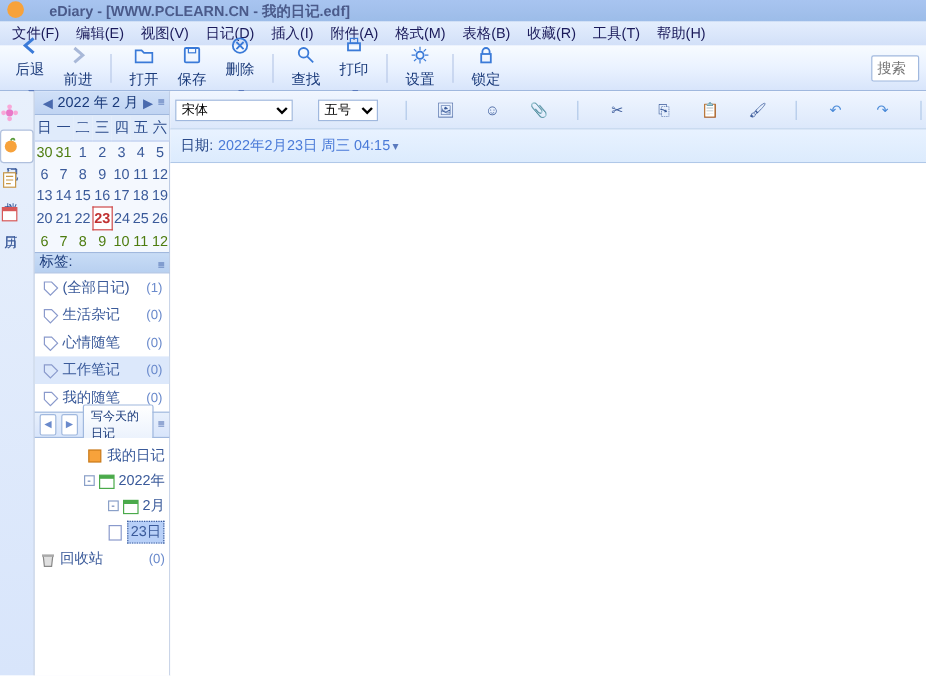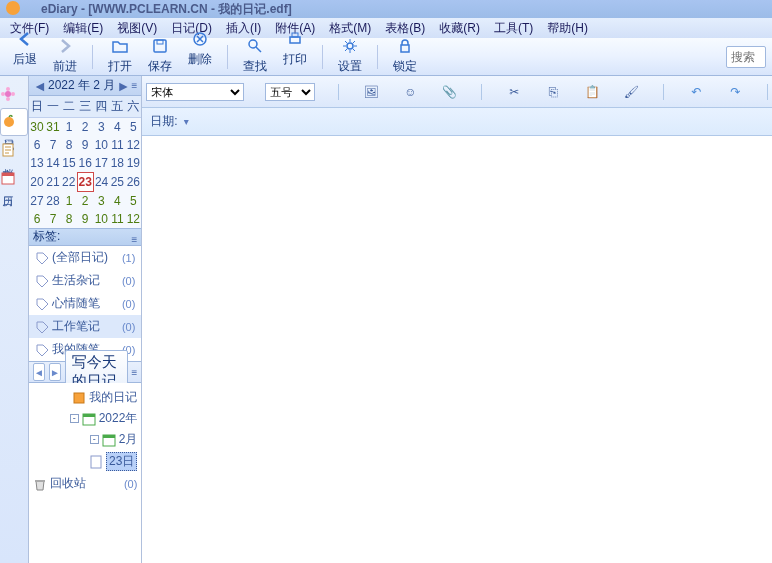--- a/index.html
+++ b/index.html
@@ -26,21 +26,21 @@
 .cal-table th { background: #e0ebfb; color: #2a4a8a; padding: 2px; font-weight: normal; border-bottom: 1px solid #c0d0ee; }
 .cal-table td { text-align: center; padding: 2px 1px; color: #3a5a9a; cursor: pointer; }
 .cal-table td.other { color: #4d7c0f; }
 .cal-table td.today { background: #fff; border: 1px solid #d04a4a; color: #c03030; font-weight: bold; }
 .sec-hdr { height: 18px; background: linear-gradient(#c8dcf6, #b8d0f0); border-top: 1px solid #a0b8de; border-bottom: 1px solid #a0b8de; color: #1a3a7a; padding: 0 4px; display: flex; align-items: flex-end; justify-content: space-between; }
 .tag-list { background: #fff; }
 .tag-item { display: flex; align-items: center; padding: 3px 6px; color: #3a5a9a; cursor: pointer; text-align: center; }
 .tag-item.sel { background: #dce8fb; }
 .tag-count { margin-left: auto; color: #6a8acc; font-size: 11px; }
 .tree-tb { height: 22px; background: linear-gradient(#e8f0fc, #d8e5fb); border-top: 1px solid #a0b8de; border-bottom: 1px solid #a0b8de; display: flex; align-items: center; padding: 0 4px; gap: 4px; }
-.tree-btn { padding: 2px 6px; border: 1px solid #a0b8de; background: linear-gradient(#fff, #e8f0fc); border-radius: 2px; cursor: pointer; color: #1a3a7a; font-size: 15px; }
+.tree-btn { padding: 2px 6px; border: 1px solid #a0b8de; background: linear-gradient(#fff, #e8f0fc); border-radius: 2px; cursor: pointer; color: #1a3a7a; font-size: 10px; }
 .tree-nav { width: 18px; height: 18px; border: 1px solid #a0b8de; background: #fff; border-radius: 2px; display: flex; align-items: center; justify-content: center; cursor: pointer; color: #6a8acc; font-size: 10px; }
 .tree { background: #fff; flex: 1; padding: 4px; overflow: auto; }
 .tree-node { display: flex; align-items: center; padding: 2px 0; color: #3a5a9a; cursor: pointer; justify-content: flex-end; }
 .tn-icon { width: 14px; height: 14px; margin-right: 3px; }
 .tn-exp { width: 9px; height: 9px; border: 1px solid #8aa0c8; background: #fff; text-align: center; line-height: 7px; font-size: 9px; margin-right: 3px; cursor: pointer; }
 .tn-sel { background: #b8d0f8; border: 1px dotted #3a5a9a; padding: 0 2px; }
 .content { flex: 1; display: flex; flex-direction: column; background: #fff; }
 .fmt-bar { height: 32px; background: linear-gradient(#f0f6ff, #dce8fb); border-bottom: 1px solid #b0c8e8; display: flex; align-items: center; padding: 0 4px; gap: 21px; }
 .fmt-sel { height: 18px; border: 1px solid #a0b8de; background: #fff; font-size: 11px; }
 .fmt-btn { width: 18px; height: 18px; display: flex; align-items: center; justify-content: center; cursor: pointer; border-radius: 2px; color: #3a5a9a; }
@@ -231,29 +231,20 @@
           <tr>
             <td>20</td>
             <td>21</td>
             <td>22</td>
             <td class="today">23</td>
             <td>24</td>
             <td>25</td>
             <td>26</td>
           </tr>
           <tr>
-            <td>27</td>
-            <td>28</td>
-            <td class="other">1</td>
-            <td class="other">2</td>
-            <td class="other">3</td>
-            <td class="other">4</td>
-            <td class="other">5</td>
-          </tr>
-          <tr>
             <td class="other">6</td>
             <td class="other">7</td>
             <td class="other">8</td>
             <td class="other">9</td>
             <td class="other">10</td>
             <td class="other">11</td>
             <td class="other">12</td>
           </tr>
         </tbody>
     </table>
@@ -372,18 +363,19 @@
       <span class="fmt-btn">
           <u>U</u>
         </span>
       <span class="fmt-sep"></span>
       <span class="fmt-btn">☰</span>
       <span class="fmt-btn">☰</span>
     </div>
     <div class="meta-bar">
       <div class="meta-row">
         <span class="meta-label">日期:</span>
+        <span class="meta-link">2022年2月23日 周三  04:15</span>
         <span class="tarrow">▾</span>
       </div>
     </div>
     <div class="editor"></div>
   </div>
 </div>
 
 </body></html>

